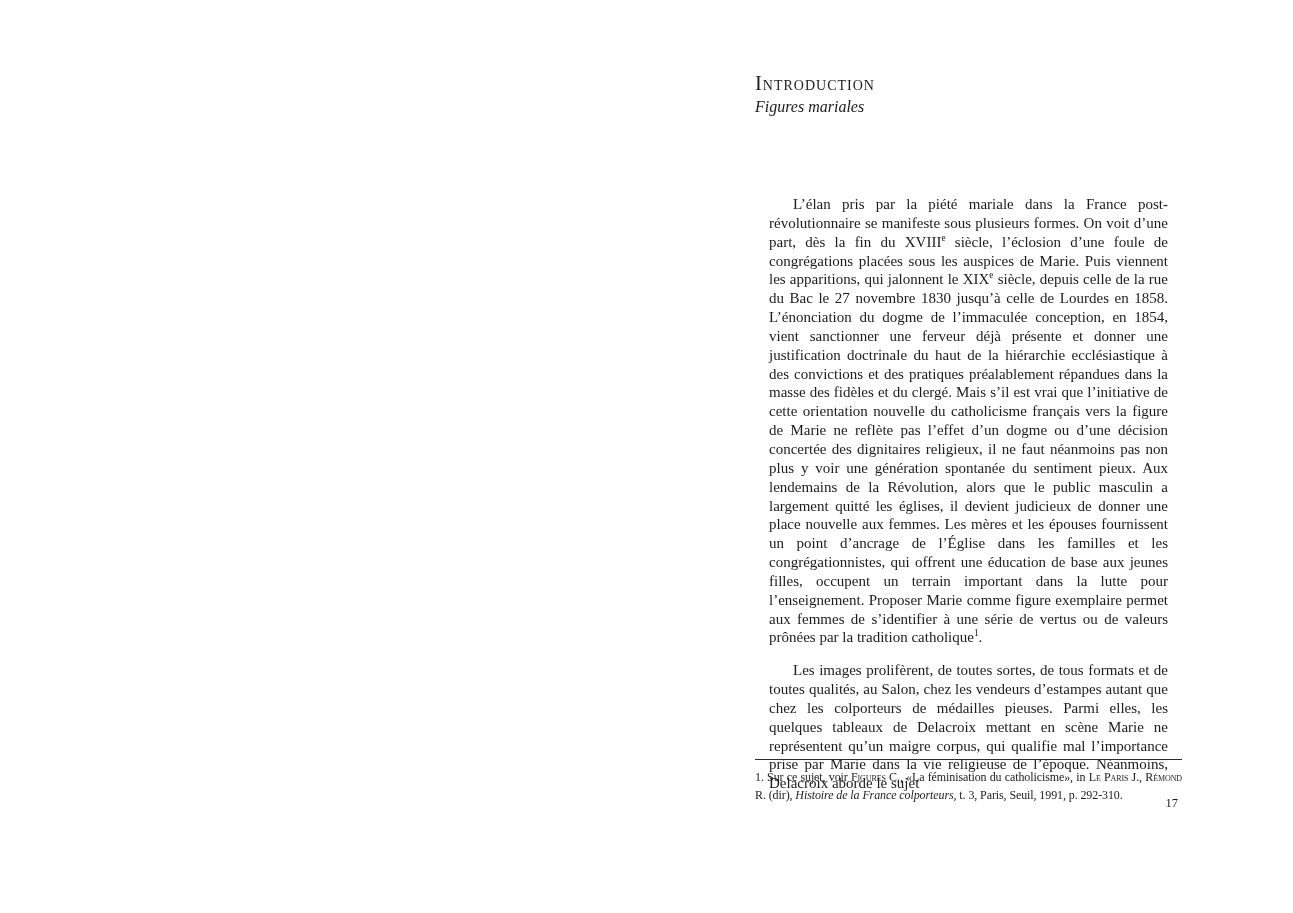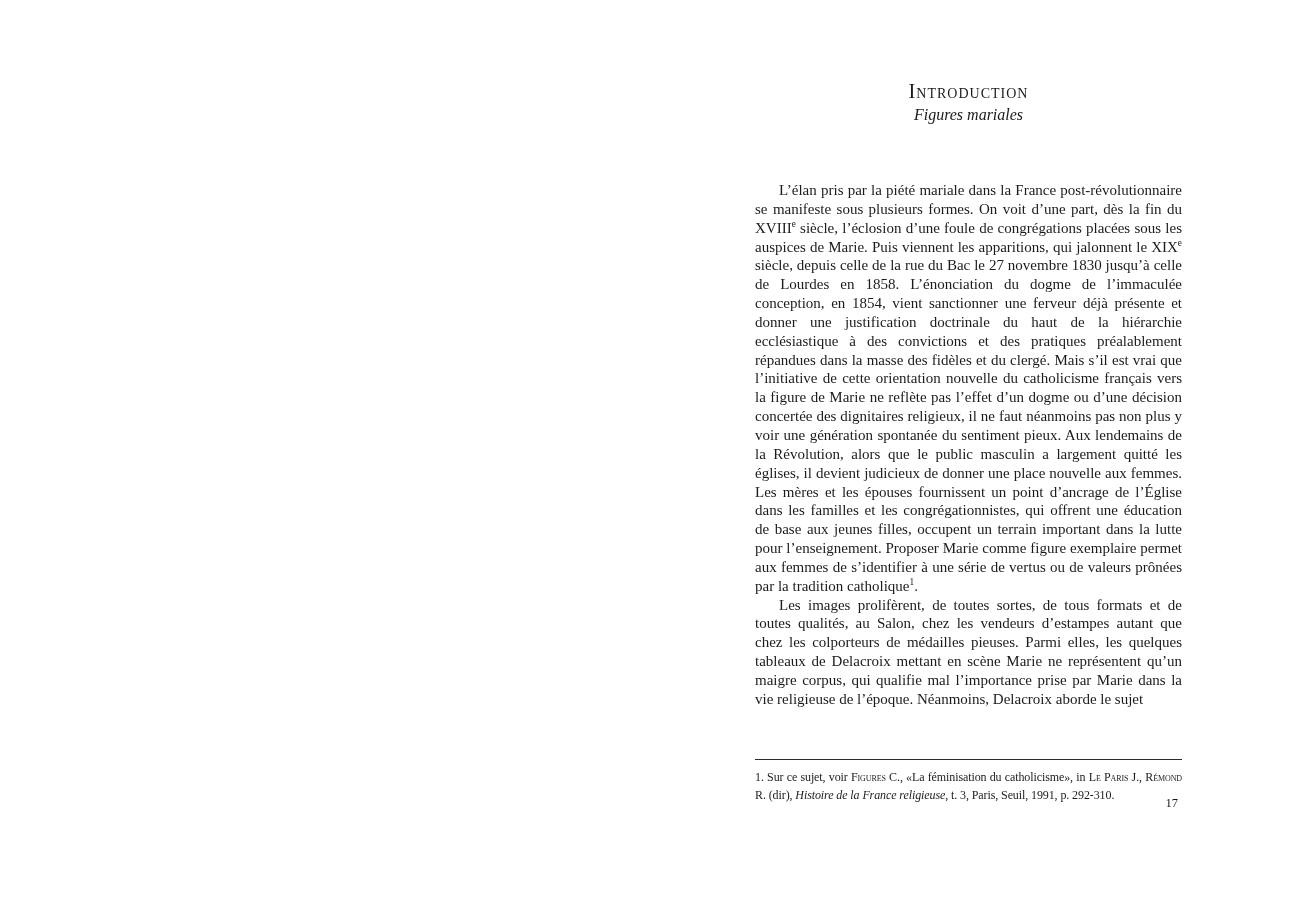--- a/index.html
+++ b/index.html
@@ -12,23 +12,23 @@
     width: 1293px;
     height: 913px;
     background: #ffffff;
     font-family: "Liberation Serif", "DejaVu Serif", serif;
     color: #1b1b1b;
     overflow: hidden;
   }
   .heading {
     position: absolute;
     left: 755px;
-    top: 79px;
+    top: 71px;
     width: 427px;
-    text-align: center;
+    text-align: left;
   }
   .heading .title {
     font-size: 20.5px;
     font-variant: small-caps;
     letter-spacing: 1px;
     line-height: 24px;
   }
   .heading .subtitle {
     font-size: 16px;
     font-style: italic;
@@ -38,21 +38,21 @@
   .body-text {
     position: absolute;
     left: 755px;
     top: 181px;
     width: 427px;
     font-size: 15px;
     line-height: 18.85px;
     text-align: justify;
   }
   .body-text p.para {
-    margin: 0;
+    margin: 14px;
     text-indent: 24px;
   }
   sup {
     font-size: 0.62em;
     vertical-align: super;
     line-height: 0;
   }
   .footnote-block {
     position: absolute;
     left: 755px;
@@ -92,18 +92,18 @@
     <div class="title">Introduction</div>
     <div class="subtitle">Figures mariales</div>
   </div>
 
   <div class="body-text">
       <p class="para">L’élan pris par la piété mariale dans la France post-révolutionnaire se manifeste sous plusieurs formes. On voit d’une part, dès la fin du XVIII<sup>e</sup> siècle, l’éclosion d’une foule de congrégations placées sous les auspices de Marie. Puis viennent les apparitions, qui jalonnent le XIX<sup>e</sup> siècle, depuis celle de la rue du Bac le 27 novembre 1830 jusqu’à celle de Lourdes en 1858. L’énonciation du dogme de l’immaculée conception, en 1854, vient sanctionner une ferveur déjà présente et donner une justification doctrinale du haut de la hiérarchie ecclésiastique à des convictions et des pratiques préalablement répandues dans la masse des fidèles et du clergé. Mais s’il est vrai que l’initiative de cette orientation nouvelle du catholicisme français vers la figure de Marie ne reflète pas l’effet d’un dogme ou d’une décision concertée des dignitaires religieux, il ne faut néanmoins pas non plus y voir une génération spontanée du sentiment pieux. Aux lendemains de la Révolution, alors que le public masculin a largement quitté les églises, il devient judicieux de donner une place nouvelle aux femmes. Les mères et les épouses fournissent un point d’ancrage de l’Église dans les familles et les congrégationnistes, qui offrent une éducation de base aux jeunes filles, occupent un terrain important dans la lutte pour l’enseignement. Proposer Marie comme figure exemplaire permet aux femmes de s’identifier à une série de vertus ou de valeurs prônées par la tradition catholique<sup>1</sup>.</p>
       <p class="para">Les images prolifèrent, de toutes sortes, de tous formats et de toutes qualités, au Salon, chez les vendeurs d’estampes autant que chez les colporteurs de médailles pieuses. Parmi elles, les quelques tableaux de Delacroix mettant en scène Marie ne représentent qu’un maigre corpus, qui qualifie mal l’importance prise par Marie dans la vie religieuse de l’époque. Néanmoins, Delacroix aborde le sujet</p>
     </div>
 
   <div class="footnote-block">
-    <p class="footnote-text">1. Sur ce sujet, voir <span class="sc">Figures</span> C., «La féminisation du catholicisme», in <span class="sc">Le Paris</span> J., <span class="sc">Rémond</span> R. (dir), <span class="italic">Histoire de la France religieuse</span>, t. 3, Paris, Seuil, 1991, p. 292-310.</p>
+    <p class="footnote-text">1. Sur ce sujet, voir <span class="sc">Figures</span> C., «La féminisation du catholicisme», in <span class="sc">Le Paris</span> J., <span class="sc">Rémond</span> R. (dir), <span class="italic">Histoire de la France colporteurs</span>, t. 3, Paris, Seuil, 1991, p. 292-310.</p>
   </div>
 
   <div class="page-number">17</div>
 
 </div>
 
 </body></html>

